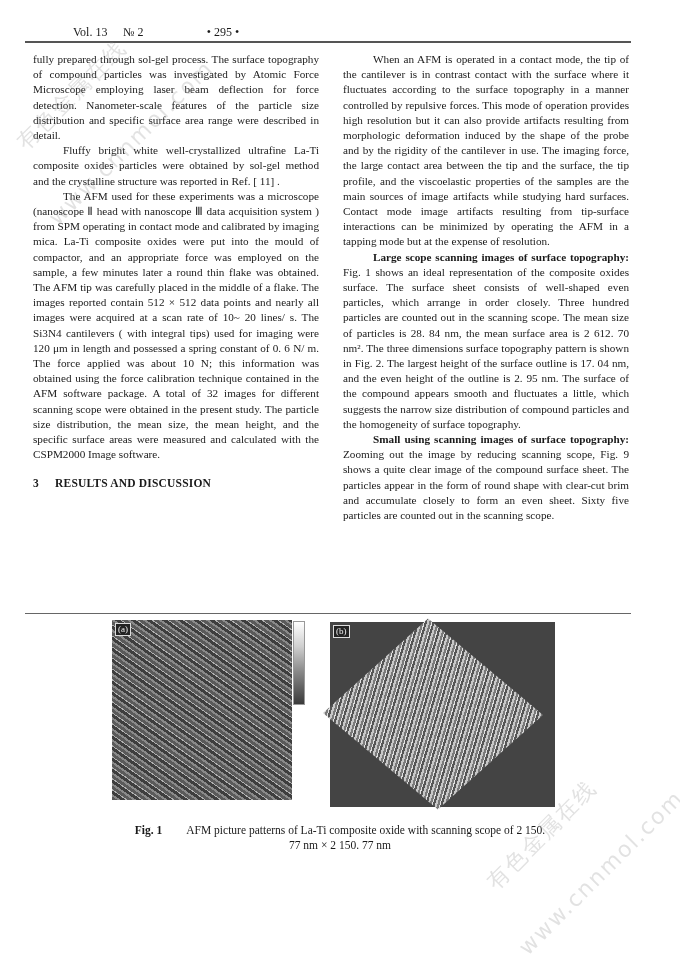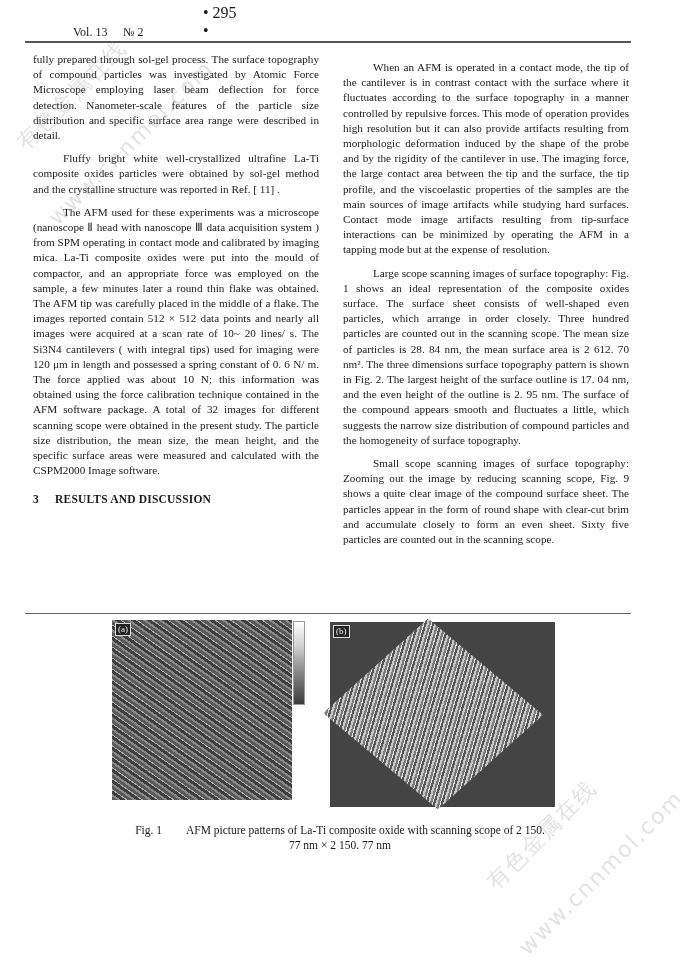--- a/index.html
+++ b/index.html
@@ -3,47 +3,47 @@
 <meta charset="utf-8">
 <style>
   html, body { margin: 0; padding: 0; background: #ffffff; }
   body { width: 680px; height: 961px; position: relative; overflow: hidden;
          font-family: "Liberation Serif", "DejaVu Serif", serif; color: #1a1a1a; }
   .header { position: absolute; left: 33px; top: 20px; width: 594px; height: 20px;
             font-size: 12px; display: flex; align-items: flex-end; margin-left: 40px; }
   .header .vol { width: 50px; }
   .header .no { width: 80px; }
   .header .title { flex: 1; }
-  .header .pg { width: 40px; text-align: left; font-size: 16px; }
+  .header .pg { width: 40px; text-align: center; font-size: 12px; }
   .rule-top { position: absolute; left: 25px; top: 41px; width: 606px; height: 2px; background: #555; }
   .col { position: absolute; top: 52px; width: 286px; font-size: 11.2px; line-height: 15.2px;
          text-align: justify; }
   .col.left { left: 33px; font-family: Liberation Serif, serif; }
   .col.right { left: 343px; }
   .col p { margin: 0; }
-  .col p.ind { text-indent: 30px; margin-top: 8px; }
+  .col p.ind { text-indent: 30px; }
   .sec { font-weight: bold; font-size: 11.5px; margin: 10px 0 9px 0; letter-spacing: 0.2px; }
   .sec .num { display: inline-block; width: 22px; }
-  .runin { font-weight: normal; }
+  .runin { font-weight: bold; }
   .rule-fig { position: absolute; left: 25px; top: 613px; width: 606px; height: 1px; background: #666; }
   .fig-a { position: absolute; left: 112px; top: 620px; width: 180px; height: 180px; background:
     repeating-linear-gradient(35deg, #5a5a5a 0 3px, #8a8a8a 3px 5px, #3e3e3e 5px 8px, #b0b0b0 8px 9px),
     #666; }
   .fig-a-axis { position: absolute; left: 100px; top: 620px; width: 12px; height: 186px; font-size: 4px; color:#777; }
   .fig-a-xaxis { position: absolute; left: 112px; top: 802px; width: 180px; height: 10px; }
   .colorbar { position: absolute; left: 293px; top: 621px; width: 10px; height: 82px;
               background: linear-gradient(#ffffff, #cfcfcf 30%, #8a8a8a 60%, #3a3a3a); border: 1px solid #999; }
   .fig-b { position: absolute; left: 330px; top: 622px; width: 225px; height: 185px; background: #444; }
   .fig-b .surf { position: absolute; left: 28px; top: 22px; width: 150px; height: 140px;
      transform: rotate(40deg) skewX(-8deg);
      background: repeating-linear-gradient(60deg, #c8c8c8 0 2px, #7a7a7a 2px 4px, #e0e0e0 4px 5px, #555 5px 7px); }
   .label-box { position: absolute; font-size: 9px; color: #eee; background: #222; border: 1px solid #ddd;
                padding: 0 2px; line-height: 11px; }
   .caption { position: absolute; left: 130px; top: 823px; width: 420px; text-align: center; font-size: 11.5px; line-height: 15px; }
-  .caption .figno { font-weight: normal; margin-right: 24px; }
+  .caption .figno { font-weight: bold; margin-right: 24px; }
   .caption .sub { font-size: 9px; line-height: 12px; }
   .wm { position: absolute; color: rgba(150,150,150,0.28); font-family: "DejaVu Sans", sans-serif; font-size: 22px;
         transform: rotate(-45deg); white-space: nowrap; pointer-events: none; letter-spacing: 2px; }
 </style>
 </head>
 <body>
 
 <div class="header">
   <span class="vol">Vol. 13</span>
   <span class="no">№ 2</span>
@@ -56,21 +56,21 @@
   <p class="ind">Fluffy bright white well-crystallized ultrafine La-Ti composite oxides particles were obtained by sol-gel method and the crystalline structure was reported in Ref. [ 11] .</p>
   <p class="ind">The AFM used for these experiments was a microscope (nanoscope Ⅱ head with nanoscope Ⅲ data acquisition system ) from SPM operating in contact mode and calibrated by imaging mica. La-Ti composite oxides were put into the mould of compactor, and an appropriate force was employed on the sample, a few minutes later a round thin flake was obtained. The AFM tip was carefully placed in the middle of a flake. The images reported contain 512 × 512 data points and nearly all images were acquired at a scan rate of 10~ 20 lines/ s. The Si3N4 cantilevers ( with integral tips) used for imaging were 120 μm in length and possessed a spring constant of 0. 6 N/ m. The force applied was about 10 N; this information was obtained using the force calibration technique contained in the AFM software package. A total of 32 images for different scanning scope were obtained in the present study. The particle size distribution, the mean size, the mean height, and the specific surface areas were measured and calculated with the CSPM2000 Image software.</p>
   <div class="sec" style="margin-top:14px">
     <span class="num">3</span><span>RESULTS AND DISCUSSION</span>
   </div>
 </div>
 
 <div class="col right">
   <p class="ind">When an AFM is operated in a contact mode, the tip of the cantilever is in contrast contact with the surface where it fluctuates according to the surface topography in a manner controlled by repulsive forces. This mode of operation provides high resolution but it can also provide artifacts resulting from morphologic deformation induced by the shape of the probe and by the rigidity of the cantilever in use. The imaging force, the large contact area between the tip and the surface, the tip profile, and the viscoelastic properties of the samples are the main sources of image artifacts while studying hard surfaces. Contact mode image artifacts resulting from tip-surface interactions can be minimized by operating the AFM in a tapping mode but at the expense of resolution.</p>
   <p class="ind"><span class="runin">Large scope scanning images of surface topography:</span> <span>Fig. 1 shows an ideal representation of the composite oxides surface. The surface sheet consists of well-shaped even particles, which arrange in order closely. Three hundred particles are counted out in the scanning scope. The mean size of particles is 28. 84 nm, the mean surface area is 2 612. 70 nm². The three dimensions surface topography pattern is shown in Fig. 2. The largest height of the surface outline is 17. 04 nm, and the even height of the outline is 2. 95 nm. The surface of the compound appears smooth and fluctuates a little, which suggests the narrow size distribution of compound particles and the homogeneity of surface topography.</span></p>
-  <p class="ind"><span class="runin">Small scope scanning images of surface topography:</span> <span>Zooming out the image by reducing scanning scope, Fig. 9 shows a quite clear image of the compound surface sheet. The particles appear in the form of round shape with clear-cut brim and accumulate closely to form an even sheet. Sixty five particles are counted out in the scanning scope.</span></p>
+  <p class="ind"><span class="runin">Small using scanning images of surface topography:</span> <span>Zooming out the image by reducing scanning scope, Fig. 9 shows a quite clear image of the compound surface sheet. The particles appear in the form of round shape with clear-cut brim and accumulate closely to form an even sheet. Sixty five particles are counted out in the scanning scope.</span></p>
 </div>
 
 <div class="rule-fig"></div>
 
 <div class="fig-a-axis"></div>
 <div class="fig-a">
   <span class="label-box" style="left:3px;top:3px">(a)</span>
 </div>
 <div class="fig-a-xaxis"></div>
 <div class="colorbar"></div>

